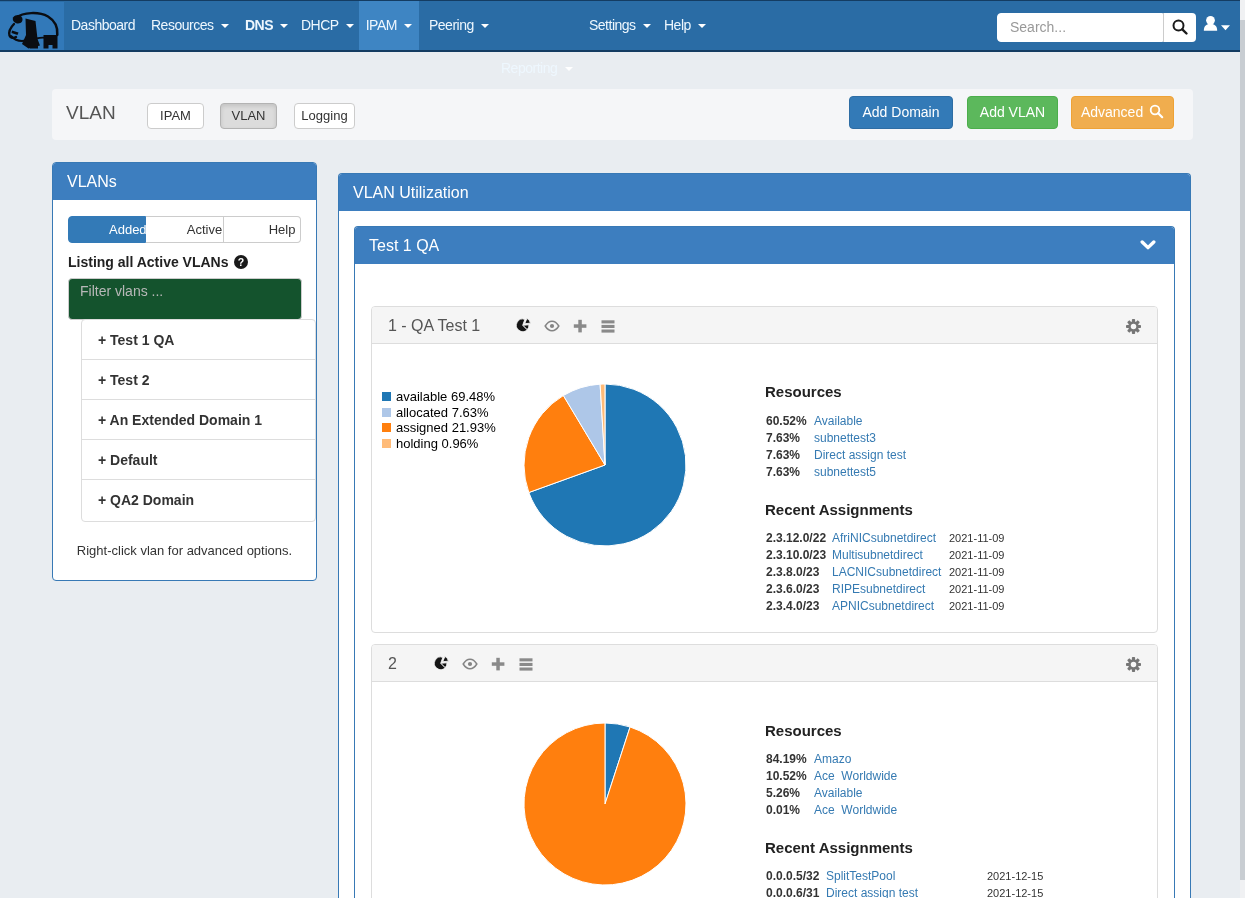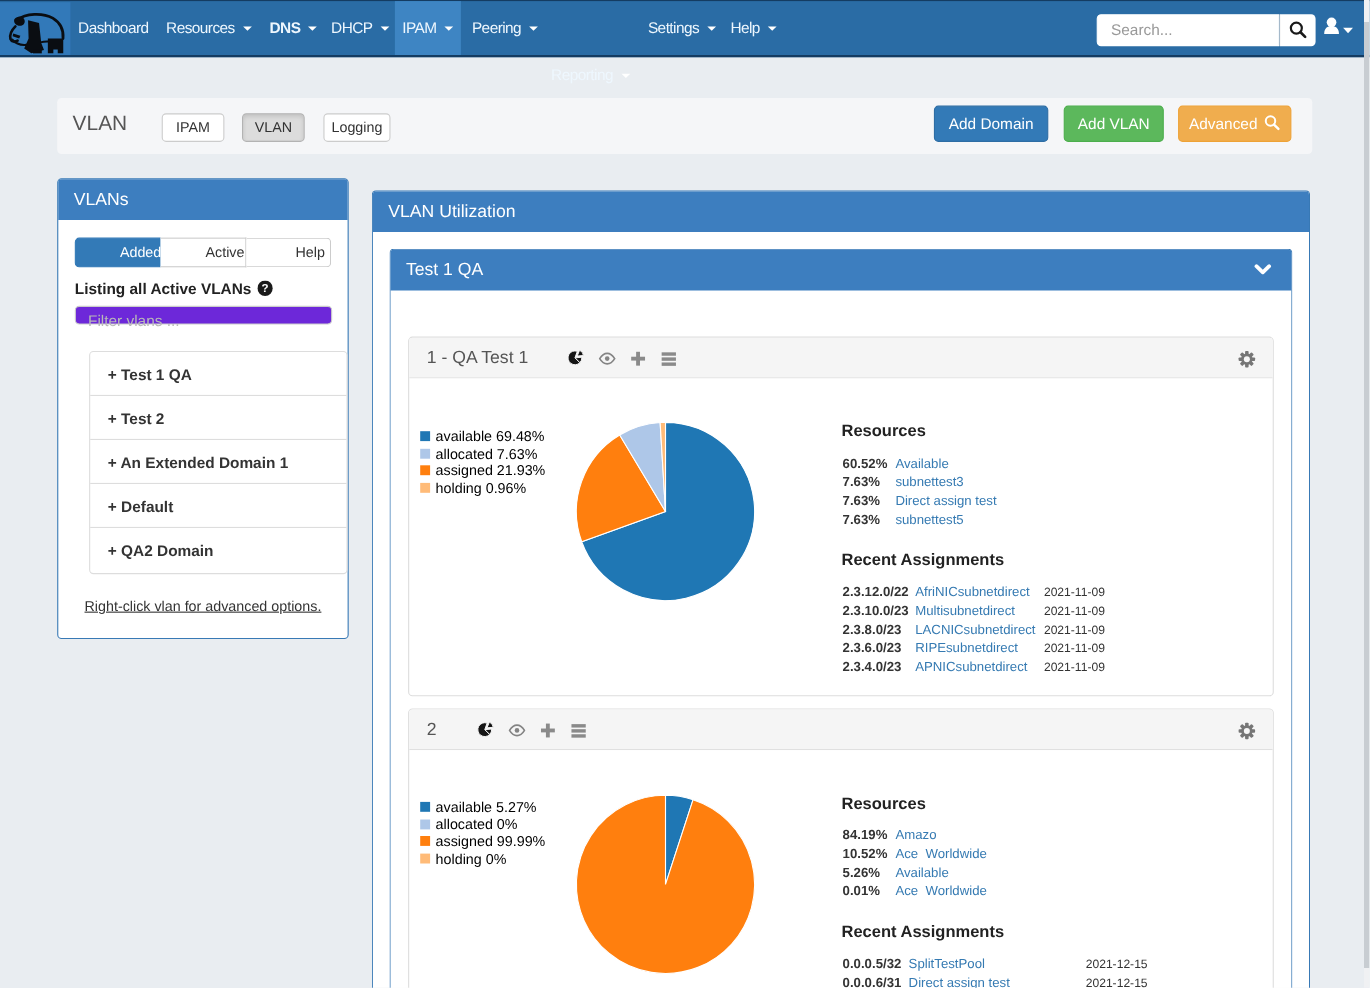--- a/index.html
+++ b/index.html
@@ -28,25 +28,25 @@
 .panel-head { height:37px; background:#3d7ebf; border-radius:3px 3px 0 0; color:#fff; font-size:16px; line-height:37px; padding-left:14px; }
 
 
 #lpanel { left:52px; top:162px; width:265px; height:419px; }
 .tabgroup { position:absolute; left:15px; top:53px; width:233px; height:27px; }
 .tabgroup .tg { position:absolute; top:0; height:27px; border:1px solid #ccc; background:#fff; font-size:13px; text-align:center; line-height:25px; color:#333;padding-left:40px; }
 .tg.first { left:0; width:78px; border-radius:4px 0 0 4px; background:#337ab7; border-color:#337ab7; color:#fff; }
 .tg.mid { left:78px; width:78px; border-left:none; }
 .tg.last { left:156px; width:77px; border-left:none; border-radius:0 4px 4px 0; }
 #listing { position:absolute; left:15px; top:91px; font-size:14px; font-weight:bold; color:#222; }
-#filter { position:absolute; left:15px; top:115px; width:234px; height:17px; border:1px solid #ccc; border-radius:4px; color:#b8b8b8; font-size:14px; line-height:25px; padding-left:11px; background:#6d28d9; }
+#filter { position:absolute; left:15px; top:115px; width:234px; height:42px; border:1px solid #ccc; border-radius:4px; color:#b8b8b8; font-size:14px; line-height:25px; padding-left:11px; background:#14532d; }
 #vlist { position:absolute; left:28px; top:156px; width:235px; height:203px; border:1px solid #ddd; border-radius:4px; }
 .vrow { height:40px; border-bottom:1px solid #ddd; font-size:14px; font-weight:bold; color:#333; line-height:40px; padding-left:16px; }
 .vrow:last-child { border-bottom:none; }
-#lcaption { position:absolute; left:0; top:380px; width:263px; text-align:center; font-size:13px; color:#333;text-decoration:underline; }
+#lcaption { position:absolute; left:0; top:380px; width:263px; text-align:center; font-size:13px; color:#333; }
 
 
 #rpanel { left:338px; top:162px; width:853px; height:737px; border-radius:4px 4px 0 0; border-bottom:none;margin-top:11px; }
 #ipanel { position:absolute; left:15px; top:52px; width:821px; height:684px; background:#fff; border:1px solid #3879b5; border-radius:4px 4px 0 0; border-bottom:none; }
 #ipanel .panel-head { border-radius:3px 3px 0 0; }
 .chev { position:absolute; right:18px; top:13px; }
 
 
 .card { position:absolute; left:16px; width:787px; background:#fff; border:1px solid #ddd; border-radius:4px; }
 .card-head { height:37px; background:#f5f5f5; border-bottom:1px solid #ddd; border-radius:3px 3px 0 0; color:#555; font-size:16px; line-height:37px; }
@@ -248,26 +248,20 @@
             <g fill="#767676">
               <rect x="6.9" y="1" width="3.2" height="15" rx="0.8"></rect>
               <rect x="6.9" y="1" width="3.2" height="15" rx="0.8" transform="rotate(45 8.5 8.5)"></rect>
               <rect x="6.9" y="1" width="3.2" height="15" rx="0.8" transform="rotate(90 8.5 8.5)"></rect>
               <rect x="6.9" y="1" width="3.2" height="15" rx="0.8" transform="rotate(135 8.5 8.5)"></rect>
             </g>
             <circle cx="8.5" cy="8.5" r="5.2" fill="#767676"></circle>
             <circle cx="8.5" cy="8.5" r="2.75" fill="#f7f7f7"></circle>
           </svg>
       </div>
-      <div class="legend" style="left:10px; top:81px;">
-        <div class="legrow"><span class="sq" style="background:#1f77b4;"></span>available 5.27%</div>
-        <div class="legrow"><span class="sq" style="background:#aec7e8;"></span>allocated 0%</div>
-        <div class="legrow"><span class="sq" style="background:#ff7f0e;"></span>assigned 99.99%</div>
-        <div class="legrow"><span class="sq" style="background:#ffbb78;"></span>holding 0%</div>
-      </div>
       <svg style="position:absolute; left:148px; top:74px;" width="170" height="170" viewBox="0 0 170 170">
         <path d="M85,85 L85,4 A81,81 0 0 1 110.07,7.98 Z" fill="#1f77b4" stroke="#fff" stroke-width="1"></path>
         <path d="M85,85 L110.07,7.98 A81,81 0 1 1 84.99,4 Z" fill="#ff7f0e" stroke="#fff" stroke-width="1"></path>
       </svg>
       <div class="rhead" style="left:393px; top:77px;">Resources</div>
       <div class="rtable" style="left:394px; top:106px;">
         <div class="rrow"><b class="pc" style="width:48px;">84.19%</b><a>Amazo</a></div>
         <div class="rrow"><b class="pc" style="width:48px;">10.52%</b><a>Ace&nbsp; Worldwide</a></div>
         <div class="rrow"><b class="pc" style="width:48px;">5.26%</b><a>Available</a></div>
         <div class="rrow"><b class="pc" style="width:48px;">0.01%</b><a>Ace&nbsp; Worldwide</a></div>

